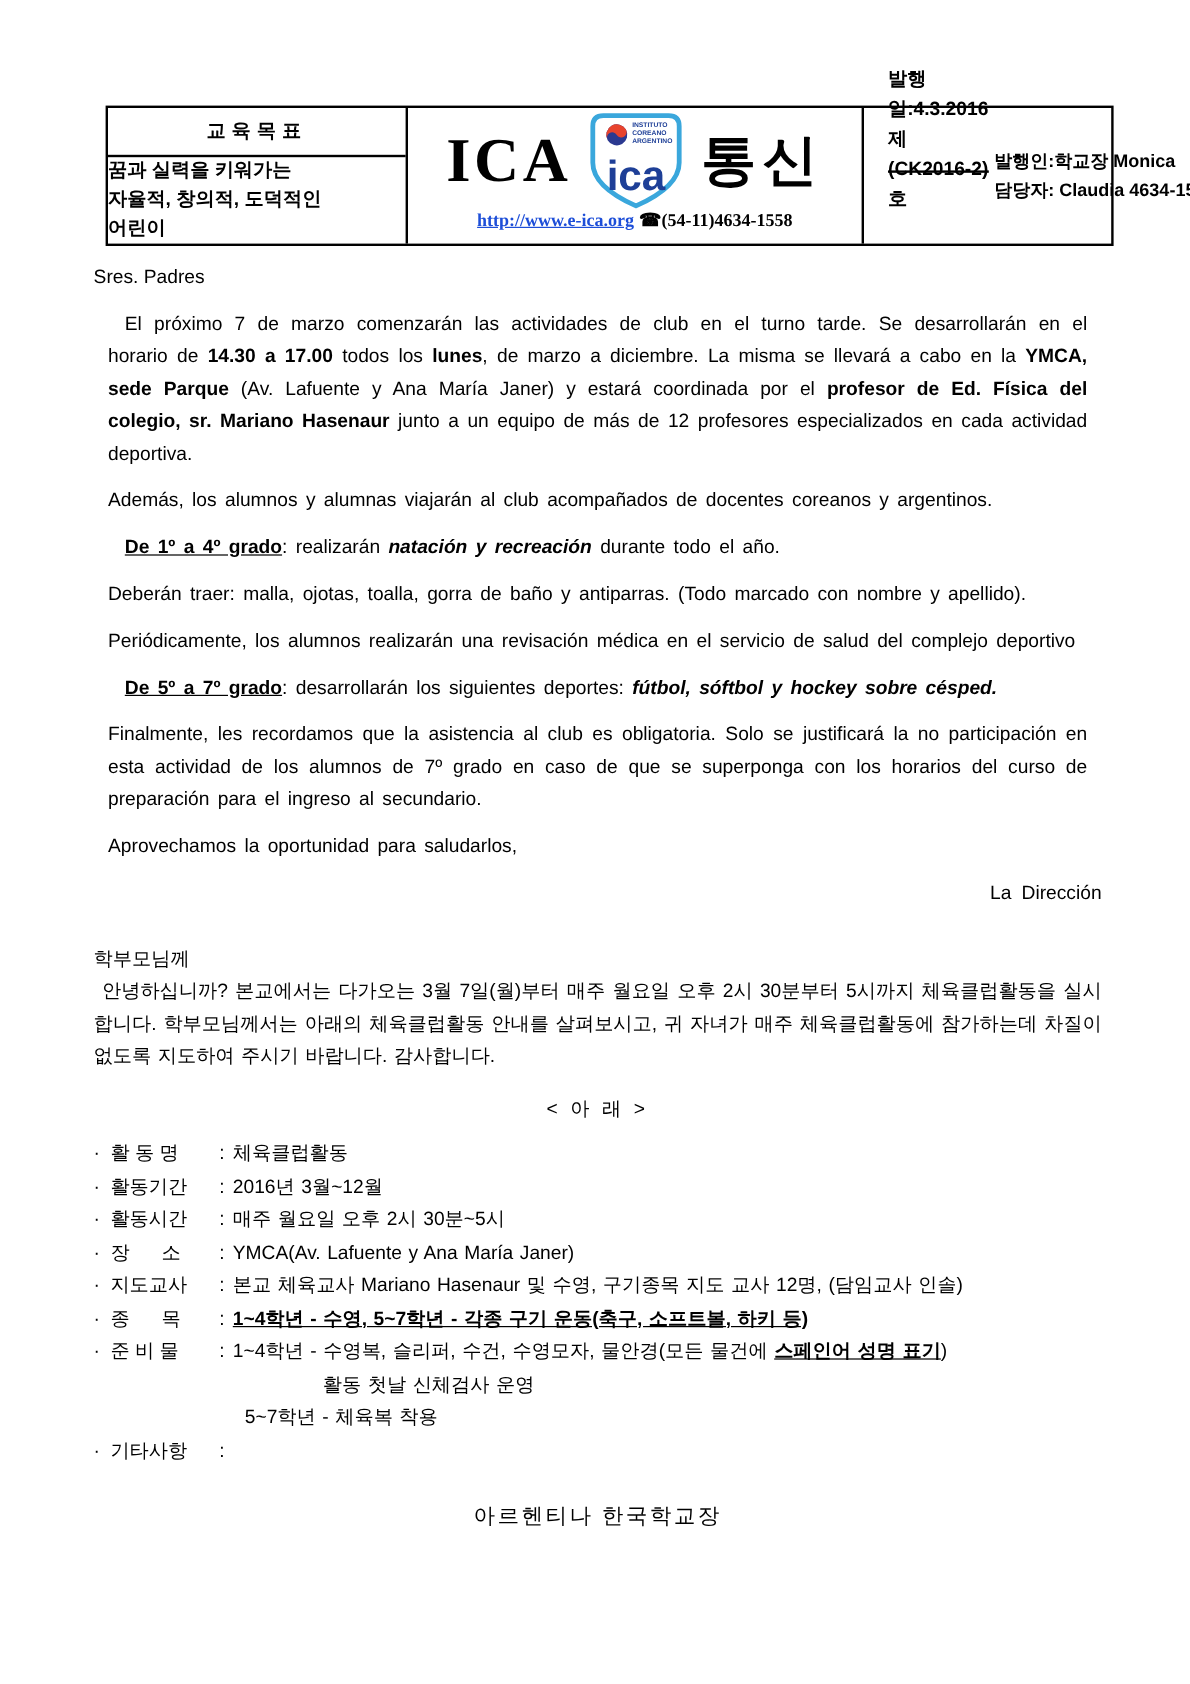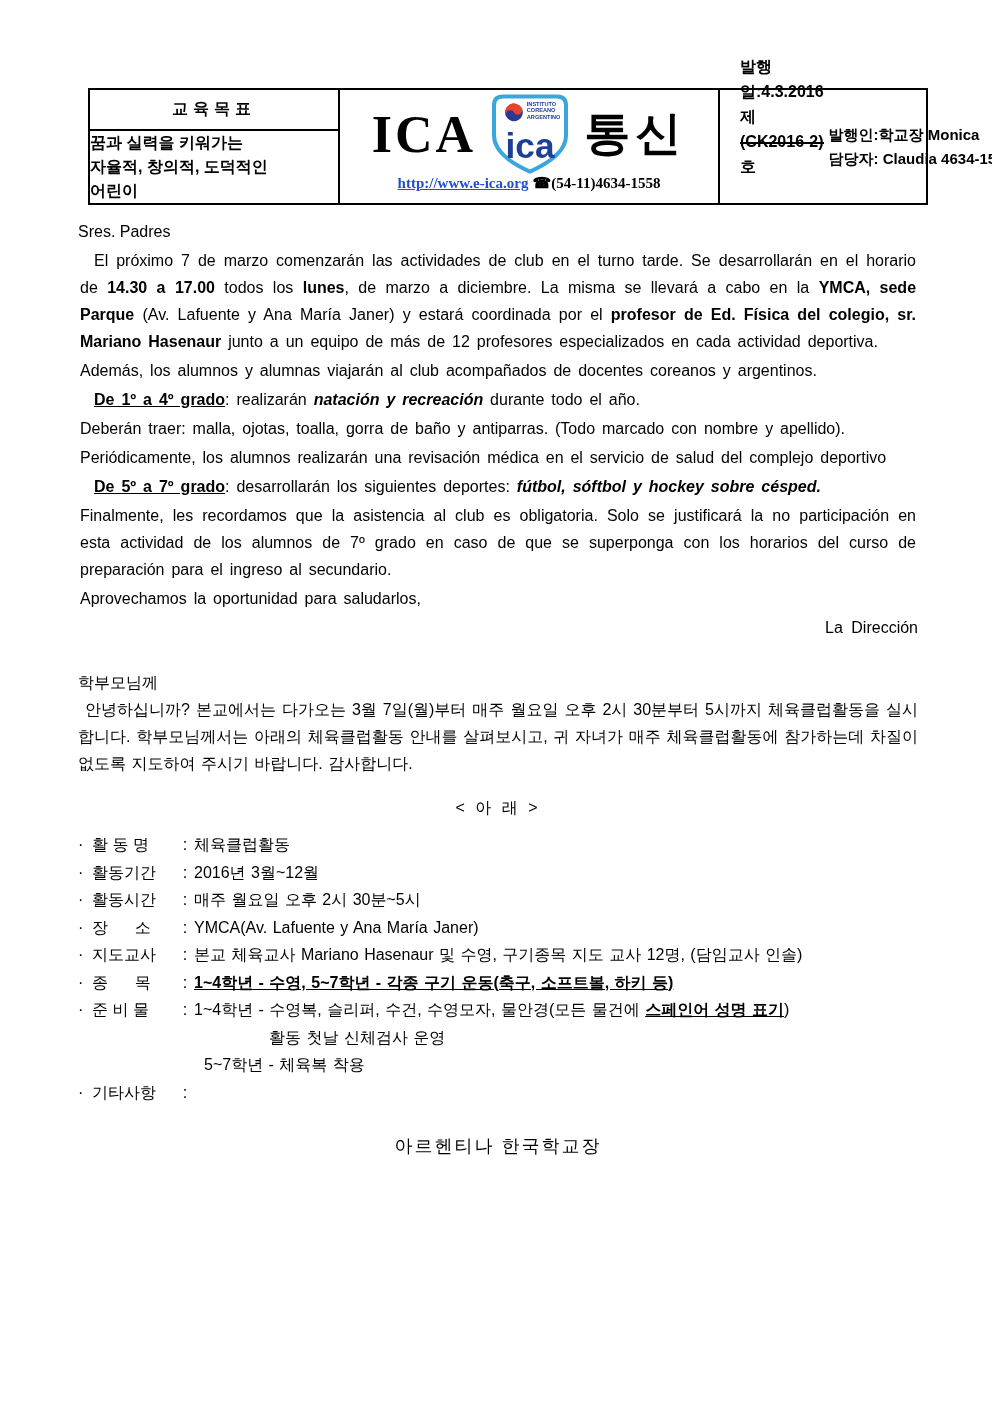--- a/index.html
+++ b/index.html
@@ -27,21 +27,21 @@
   .phone { font-family: "Liberation Serif", "DejaVu Serif", serif; }
   .m-right { width: 206px; display: flex; flex-direction: row; padding-left: 20px; }
   .issue-cell { height: 54px; border-bottom: 2px solid #000; display: flex; flex-direction: column;
                 align-items: center; justify-content: center; font-weight: bold; font-size: 16px; line-height: 25px; }
   .pub-cell { flex: 1; display: flex; flex-direction: column; justify-content: center; padding-left: 5px;
               font-weight: bold; font-size: 15px; line-height: 24px; white-space: nowrap; }
 
   
   .content { margin: 13px 74px 0 78px; font-size: 16px; line-height: 27px; }
   .salutation { margin: 0; }
-  p.para { margin: 2px; text-align: justify; word-spacing: 2.5px; }
+  p.para { margin: 12px; text-align: justify; word-spacing: 2.5px; }
   p.para.indent { text-indent: 14px; }
   .b { font-weight: bold; }
   .i { font-style: italic; }
   .u { text-decoration: underline; }
   .signoff { margin: 0; text-align: right; word-spacing: 4px; }
 
   .k-salutation { margin: 28px 0 0 0; }
   .k-intro { margin: 0; text-align: justify; text-indent: 7px; word-spacing: 1px; }
   .list-header { margin: 17px 0 10px 0; text-align: center; letter-spacing: 3px; }
   .k-row { display: flex; align-items: flex-start; line-height: 27.5px; }

